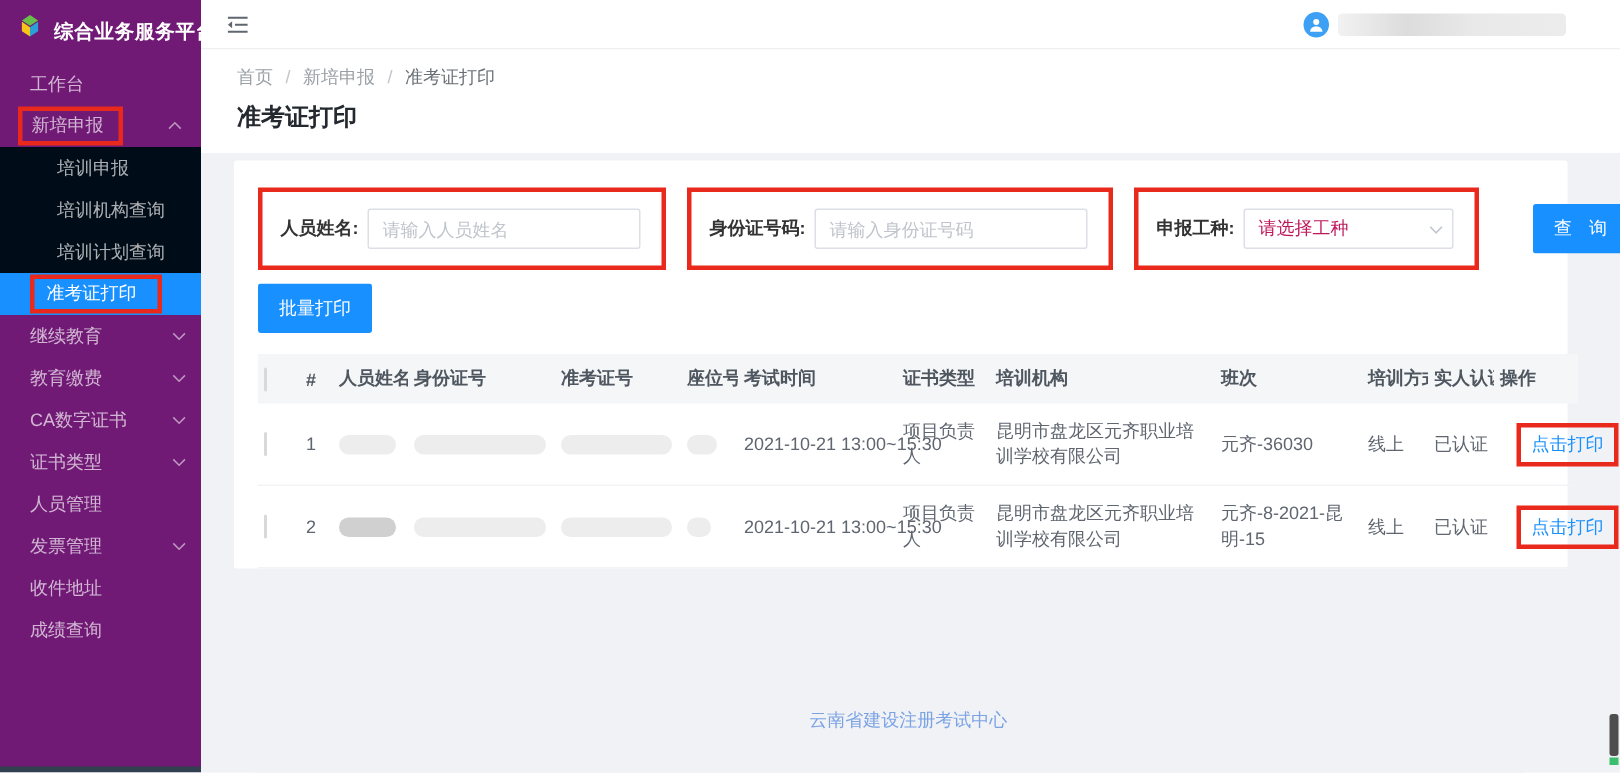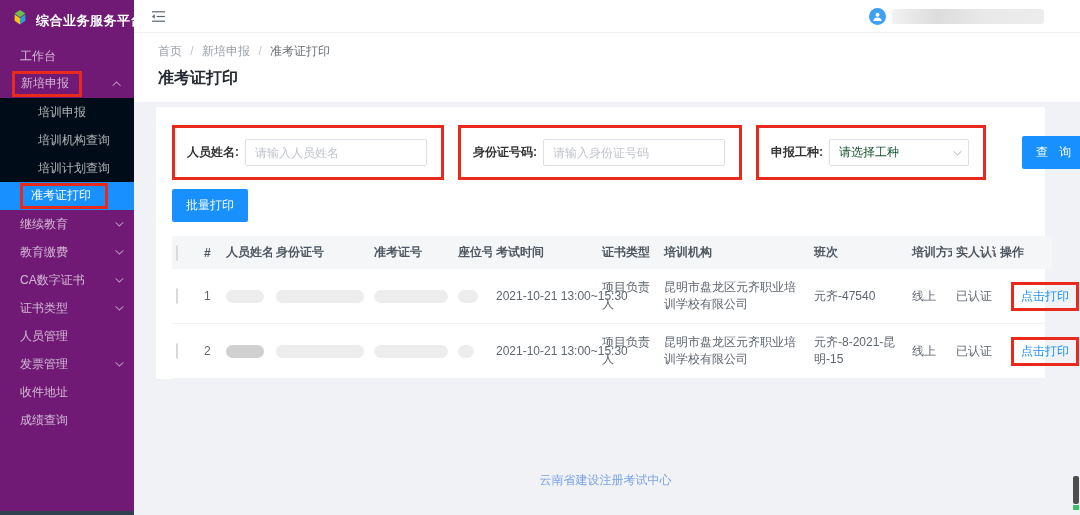--- a/index.html
+++ b/index.html
@@ -39,21 +39,21 @@
 
   .content { flex:1; padding:5px 35px 0 22px; position:relative; }
   .card { background:#fff; border-radius:2px; padding:18px 16px 0 16px; min-height:210px; }
 
   
   .filters { display:flex; align-items:center; }
   .filter-box { border:3px solid #e8291c; display:flex; align-items:center; padding:11px 14px 11px 12px; margin-right:14px; }
   .filter-box label { font-size:12px; color:#333; font-weight:bold; margin-right:6px; white-space:nowrap; }
   .filter-box input { width:182px; height:27px; border:1px solid #dcdfe6; border-radius:2px; padding:0 9px; font-size:12px; color:#6d28d9; outline:none; font-family:"Liberation Sans",sans-serif; }
   .filter-box input::placeholder { color:#c0c4cc; }
-  .select { width:140px; height:27px; border:1px solid #dcdfe6; border-radius:2px; padding:0 9px; font-size:12px; color:#14532d; display:flex; align-items:center; justify-content:space-between; cursor:pointer; background:#fff; }
+  .select { width:140px; height:27px; border:1px solid #dcdfe6; border-radius:2px; padding:0 9px; font-size:12px; color:#be185d; display:flex; align-items:center; justify-content:space-between; cursor:pointer; background:#fff; }
   .select .chev-g { width:6px; height:6px; border-right:1px solid #c0c4cc; border-bottom:1px solid #c0c4cc; transform:rotate(45deg) translateY(-2px); }
   .btn { font-size:12px; border-radius:2px; padding:7px 13px; cursor:pointer; border:1px solid transparent; white-space:nowrap; }
   .btn-primary { background:#1890ff; color:#fff; }
   .btn-search { margin-left:22px; margin-right:10px; letter-spacing:4px; padding-right:9px; }
   .btn-batch { margin-top:9px; display:inline-block; }
 
   
   table { width:100%; border-collapse:collapse; font-size:12px; color:#5f6670; margin-top:14px; table-layout:fixed; }
   thead th { background:#f5f6f8; font-weight:bold; color:#4e565f; text-align:left; padding:8px 4px; white-space:nowrap; overflow:hidden; }
   tbody td { padding:10px 4px; border-bottom:1px solid #f2f3f5; vertical-align:middle; }
@@ -249,21 +249,21 @@
                 </td>
               <td>
                   <div class="redact" style="width:74px"></div>
                 </td>
               <td>
                   <div class="redact" style="width:20px"></div>
                 </td>
               <td class="nowrap">2021-10-21 13:00~15:30</td>
               <td>项目负责人</td>
               <td>昆明市盘龙区元齐职业培训学校有限公司</td>
-              <td>元齐-47540</td>
+              <td>元齐-36030</td>
               <td>线上</td>
               <td>已认证</td>
               <td>
                 <span class="redbox-t">
                   <span class="link">点击打印</span>
                 </span>
               </td>
             </tr>
             <tr>
               <td><span class="cb"></span></td>

